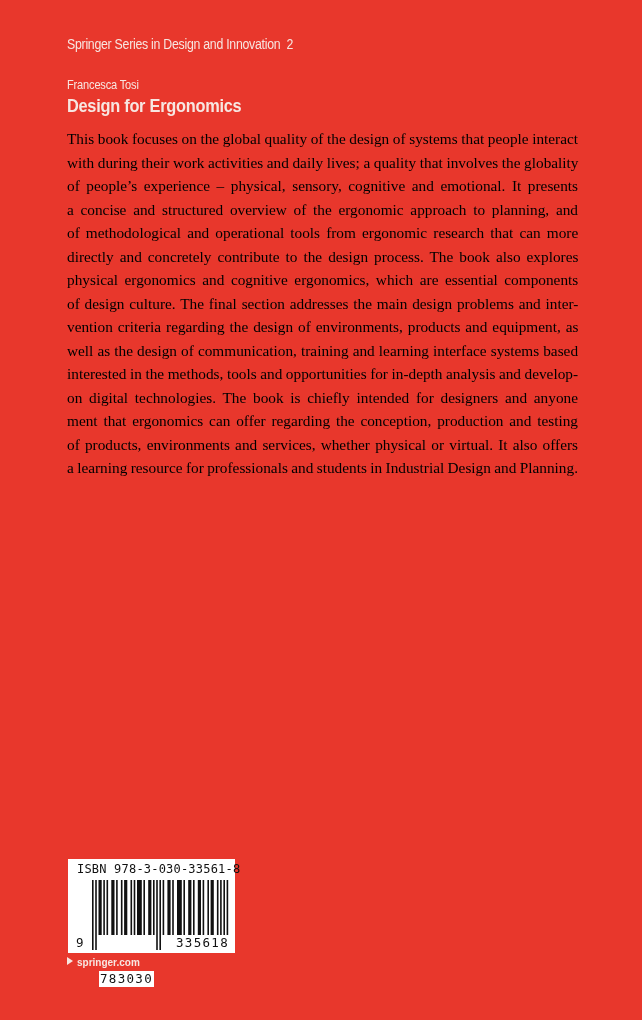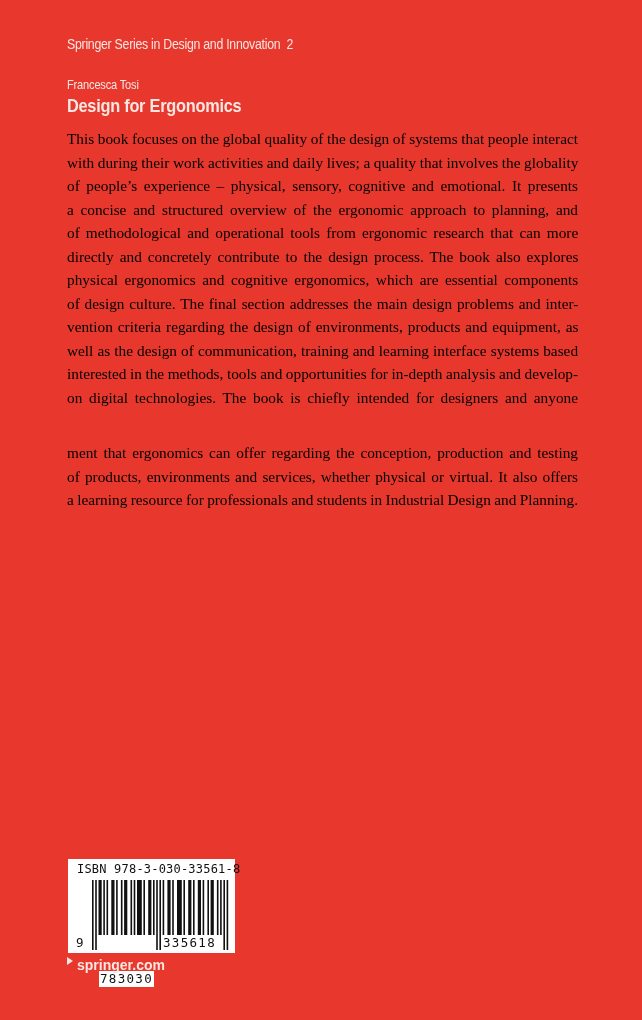--- a/index.html
+++ b/index.html
@@ -121,27 +121,27 @@
     }
     .barcode-digits span {
       position: absolute;
       top: 0;
       background: #fff;
       line-height: 16px;
       white-space: nowrap;
     }
     .d-first { left: 8px; }
     .d-left { left: 31px; letter-spacing: 1.3px; padding: 0 1px; margin-top: 36px; }
-    .d-right { left: 94px; letter-spacing: 1.3px; padding: 0 1px; }
+    .d-right { left: 107px; letter-spacing: 1.3px; padding: 0 1px; }
     .springer-link {
       position: absolute;
       left: 67px;
       top: 957px;
       font-family: "Liberation Sans", sans-serif;
-      font-size: 14px;
+      font-size: 10px;
       font-weight: bold;
       color: #F7E6E1;
       white-space: nowrap;
       display: flex;
       align-items: flex-start;
       gap: 4px;
     }
     .triangle {
       width: 0;
       height: 0;
@@ -170,21 +170,21 @@
     <span class="blurb-line" style="display: block; white-space: nowrap; width: 511px; word-spacing: 2.7px;">of people’s experience – physical, sensory, cognitive and emotional. It presents</span>
     <span class="blurb-line" style="display: block; white-space: nowrap; width: 511px; word-spacing: 2.90909px;">a concise and structured overview of the ergonomic approach to planning, and</span>
     <span class="blurb-line" style="display: block; white-space: nowrap; width: 511px; word-spacing: 2.3px;">of methodological and operational tools from ergonomic research that can more</span>
     <span class="blurb-line" style="display: block; white-space: nowrap; width: 511px; word-spacing: 2.18182px;">directly and concretely contribute to the design process. The book also explores</span>
     <span class="blurb-line" style="display: block; white-space: nowrap; width: 511px; word-spacing: 2.75px;">physical ergonomics and cognitive ergonomics, which are essential components</span>
     <span class="blurb-line" style="display: block; white-space: nowrap; width: 511px; word-spacing: 1px; font-family: Liberation Serif, serif;">of design culture. The final section addresses the main design problems and inter-</span>
     <span class="blurb-line" style="display: block; white-space: nowrap; width: 511px; word-spacing: 1.1px;">vention criteria regarding the design of environments, products and equipment, as</span>
     <span class="blurb-line" style="display: block; white-space: nowrap; width: 511px; word-spacing: 0.272727px;">well as the design of communication, training and learning interface systems based</span>
     <span class="blurb-line" style="display: block; white-space: nowrap; width: 511px; word-spacing: -0.272727px;">interested in the methods, tools and opportunities for in-depth analysis and develop-</span>
     <span class="blurb-line" style="display: block; white-space: nowrap; width: 511px; word-spacing: 2.90909px;">on digital technologies. The book is chiefly intended for designers and anyone</span>
-    <span class="blurb-line" style="display: block; white-space: nowrap; width: 511px; word-spacing: 2px; margin-top: 32px;">ment that ergonomics can offer regarding the conception, production and testing</span>
+    <span class="blurb-line" style="display: block; white-space: nowrap; width: 511px; word-spacing: 2px;">ment that ergonomics can offer regarding the conception, production and testing</span>
     <span class="blurb-line" style="display: block; white-space: nowrap; width: 511px; word-spacing: 1.36364px;">of products, environments and services, whether physical or virtual. It also offers</span>
     <span class="blurb-line last" style="display: block; white-space: nowrap; width: 511px; word-spacing: -0.454545px;">a learning resource for professionals and students in Industrial Design and Planning.</span>
   </div>
 
   <div class="isbn-box">
     <div class="isbn-label">ISBN 978-3-030-33561-8</div>
     <div class="barcode">
       <svg width="138" height="70" viewBox="0 0 138 70" xmlns="http://www.w3.org/2000/svg">
 
         <rect x="0" y="0" width="1.6" height="70" fill="#111"></rect>

